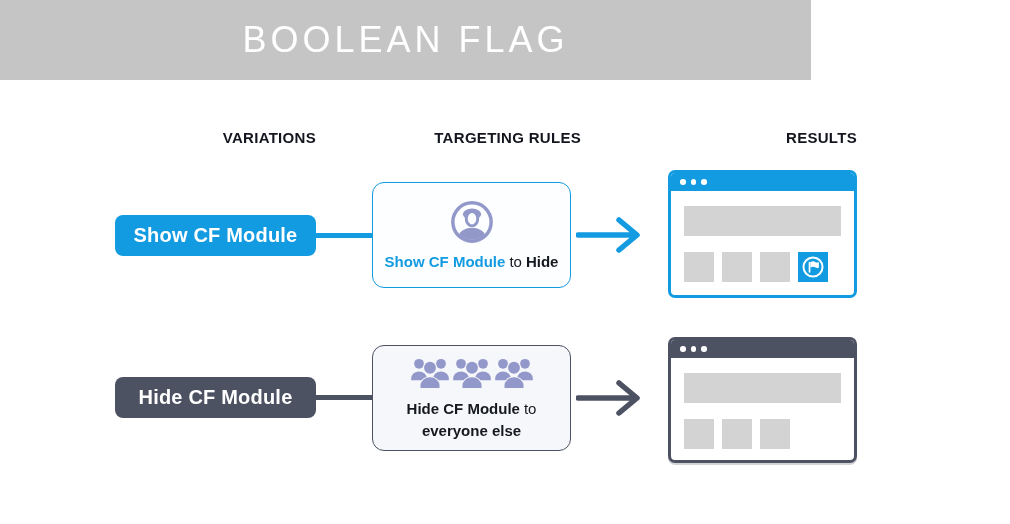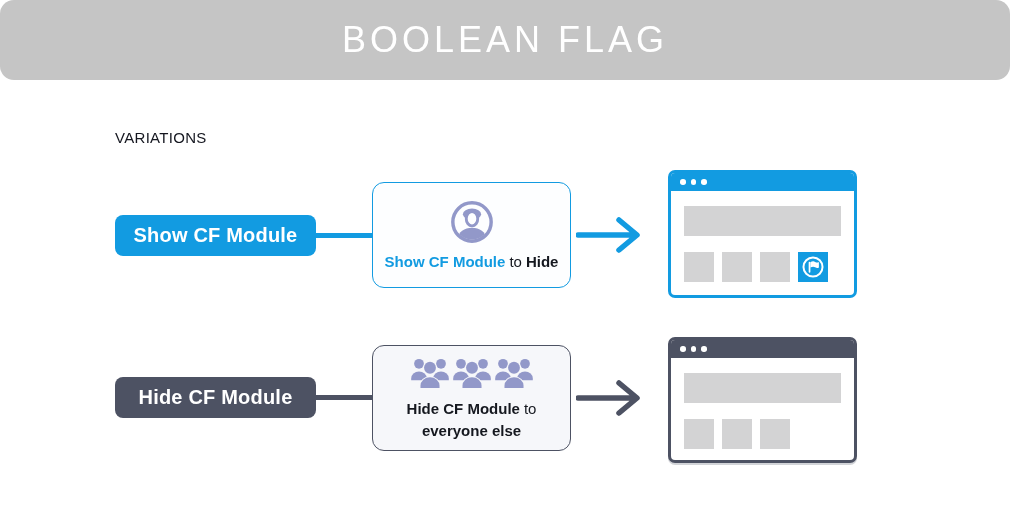--- a/index.html
+++ b/index.html
@@ -9,27 +9,27 @@
   *{box-sizing:border-box;}
   html,body{margin:0;padding:0;}
   body{
     width:1010px;height:524px;background:#ffffff;
     font-family:"Liberation Sans", sans-serif;color:var(--text);
     position:relative;overflow:hidden;
   }
   .stage{position:absolute;inset:0;}
 
   
-  .banner{position:absolute;left:0;top:0;width:1010px;height:80px;
-    background:var(--banner-bg);display:flex;align-items:center;justify-content:center;border-radius:14px;}
+  .banner{position:absolute;left:0;top:0;width:811px;height:80px;
+    background:var(--banner-bg);display:flex;align-items:center;justify-content:center;}
   .banner-title{color:#ffffff;font-size:36px;font-weight:300;letter-spacing:4px;}
 
   
-  .col-header{position:absolute;top:129px;font-size:15px;font-weight:400;
-    letter-spacing:.3px;color:#14161f;text-align:left;}
+  .col-header{position:absolute;top:129px;font-size:15px;font-weight:700;
+    letter-spacing:.3px;color:#14161f;text-align:right;}
   #hdr-variations{left:115px;width:201px;}
   #hdr-targeting{left:362px;width:219px;}
   #hdr-results{left:668px;width:189px;}
 
   
   .variation-btn{position:absolute;left:115px;width:201px;height:41px;border-radius:8px;
     display:flex;align-items:center;justify-content:center;
     color:#fff;font-weight:700;font-size:20px;letter-spacing:.2px;}
   #btn-show{top:215px;background:var(--blue);}
   #btn-hide{top:377px;background:var(--dark);}
@@ -79,20 +79,22 @@
 </head>
 <body>
 
 <div class="stage">
 
   <header class="banner">
     <div class="banner-title">BOOLEAN FLAG</div>
   </header>
 
   <div class="col-header" id="hdr-variations">VARIATIONS</div>
+  <div class="col-header" id="hdr-targeting">TARGETING RULES</div>
+  <div class="col-header" id="hdr-results">RESULTS</div>
 
   <div class="variation-btn" id="btn-show">Show CF Module</div>
   <div class="connector" id="conn1"></div>
 
   <div class="rule-card" id="card1">
     <svg width="46" height="46" viewBox="0 0 48 48">
       <clipPath id="pcclip">
           <circle cx="24" cy="24" r="18.4"></circle>
         </clipPath>
       <circle class="pc-ring" cx="24" cy="24" r="20"></circle>

